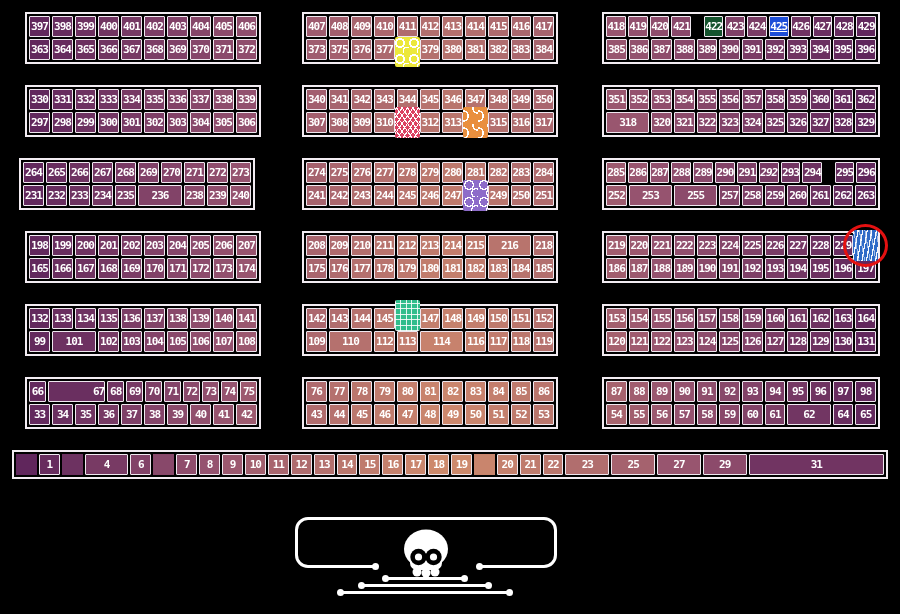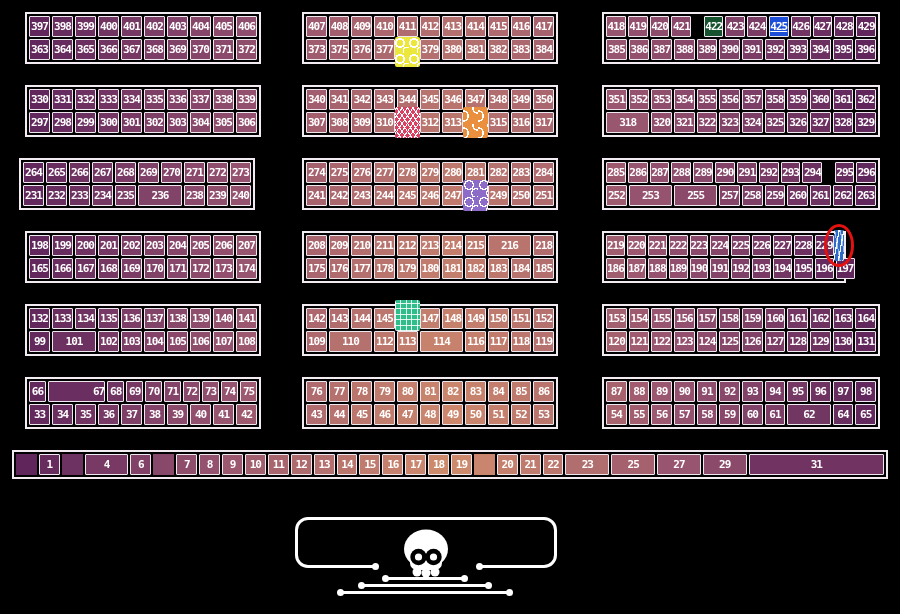--- a/index.html
+++ b/index.html
@@ -288,21 +288,21 @@
     </div>
     <div class="block" style="left: 602px; top: 158px; width: 278px;">
       <div class="trow" style="grid-template-columns: repeat(12, 1fr);">
         <div class="cell" style="background: rgb(157, 90, 111);">285</div>
         <div class="cell" style="background: rgb(152, 85, 111);">286</div>
         <div class="cell" style="background: rgb(147, 80, 110);">287</div>
         <div class="cell" style="background: rgb(142, 76, 108);">288</div>
         <div class="cell" style="background: rgb(136, 72, 106);">289</div>
         <div class="cell" style="background: rgb(131, 67, 104);">290</div>
         <div class="cell" style="background: rgb(125, 63, 102);">291</div>
-        <div class="cell" style="background: rgb(120, 58, 100);">292</div>
+        <div class="cell" style="background: rgb(120, 58, 100); font-style: italic;">292</div>
         <div class="cell" style="background: rgb(114, 53, 98);">293</div>
         <div class="cell" style="background: rgb(108, 48, 96);">294</div>
         <div class="cell" style="background: rgb(102, 44, 94); margin-left: 11px;">295</div>
         <div class="cell" style="background: rgb(96, 39, 92);">296</div>
       </div>
       <div class="trow" style="grid-template-columns: repeat(12, 1fr);">
         <div class="cell" style="background: rgb(158, 91, 111);">252</div>
         <div class="cell" style="grid-column: span 2; background: rgb(150, 83, 111);">253</div>
         <div class="cell" style="grid-column: span 2; background: rgb(140, 74, 107);">255</div>
         <div class="cell" style="background: rgb(131, 68, 104);">257</div>
@@ -360,21 +360,21 @@
         <div class="cell" style="background: rgb(184, 116, 109);">178</div>
         <div class="cell" style="background: rgb(189, 120, 109);">179</div>
         <div class="cell" style="background: rgb(193, 124, 109);">180</div>
         <div class="cell" style="background: rgb(195, 127, 109);">181</div>
         <div class="cell" style="background: rgb(192, 123, 109);">182</div>
         <div class="cell" style="background: rgb(188, 120, 109);">183</div>
         <div class="cell" style="background: rgb(183, 115, 109);">184</div>
         <div class="cell" style="background: rgb(178, 111, 110);">185</div>
       </div>
     </div>
-    <div class="block" style="left: 602px; top: 231px; width: 244px;">
+    <div class="block" style="left: 602px; top: 231px; width: 278px;">
       <div class="trow" style="grid-template-columns: repeat(12, 1fr);">
         <div class="cell" style="background: rgb(160, 93, 111);">219</div>
         <div class="cell" style="background: rgb(155, 88, 111);">220</div>
         <div class="cell" style="background: rgb(149, 82, 111);">221</div>
         <div class="cell" style="background: rgb(144, 78, 109);">222</div>
         <div class="cell" style="background: rgb(138, 73, 107);">223</div>
         <div class="cell" style="background: rgb(133, 69, 105);">224</div>
         <div class="cell" style="background: rgb(127, 64, 103);">225</div>
         <div class="cell" style="background: rgb(121, 59, 101);">226</div>
         <div class="cell" style="background: rgb(115, 54, 99);">227</div>

